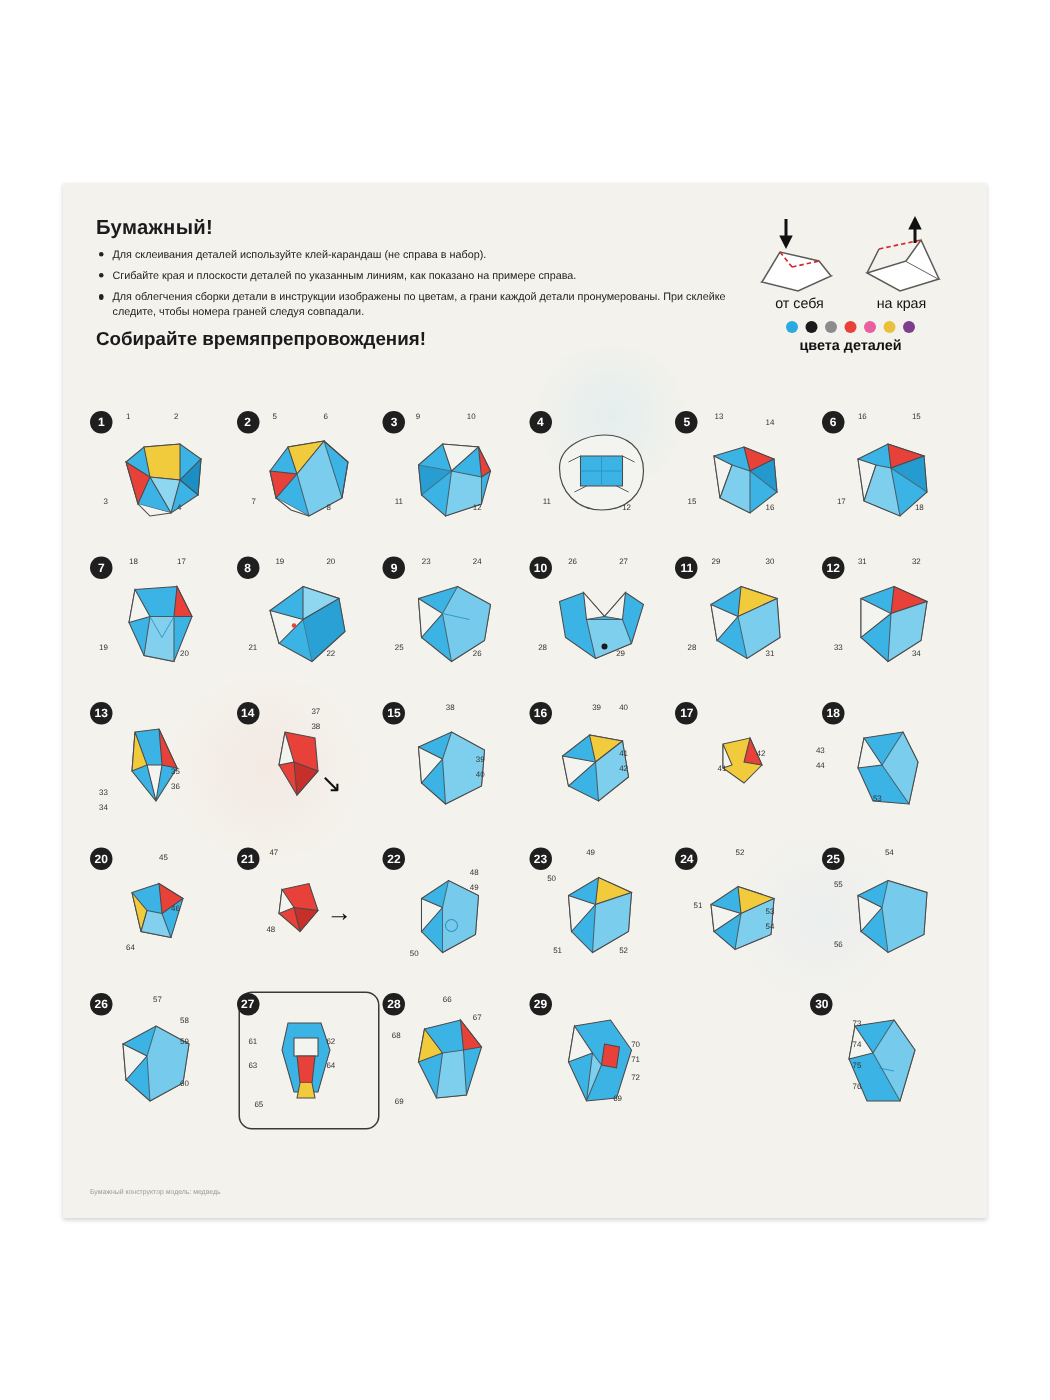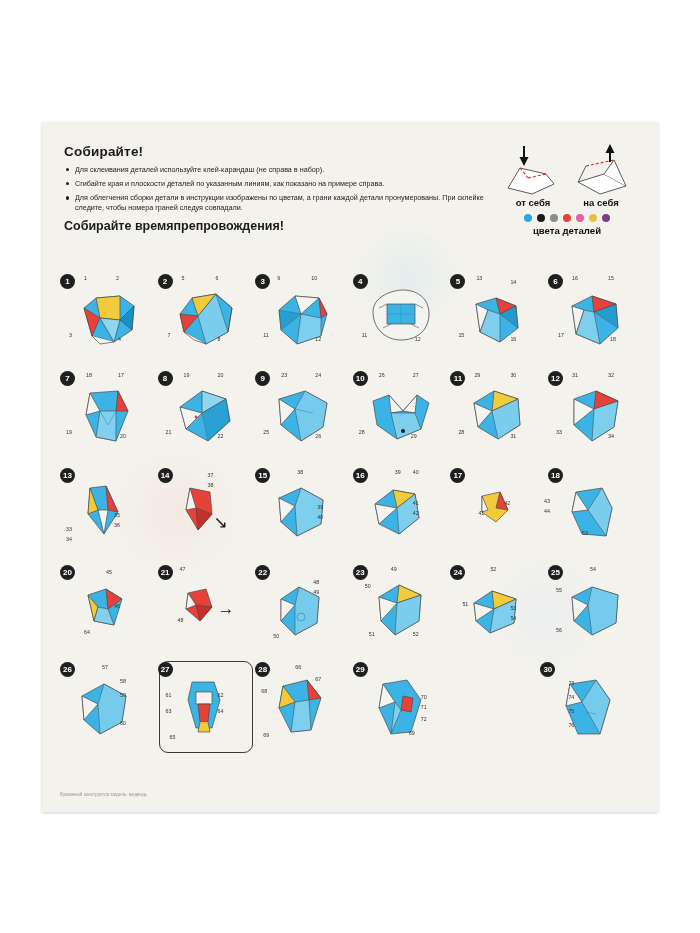--- a/index.html
+++ b/index.html
@@ -37,21 +37,21 @@
   .hdr h2{
     font-size:12.5px;font-weight:bold;margin:7px 0 0 0;color:#1b1b1b;
   }
 
   
   .legend{position:absolute;right:18px;top:22px;width:146px;text-align:center;}
   .legend .folds{display:flex;justify-content:center;gap:14px;align-items:flex-end;height:52px;}
   .legend .foldbox{position:relative;width:58px;height:52px;}
   .legend .lbls{display:flex;justify-content:center;gap:10px;margin-top:1px;}
   .legend .lbls span{
-    font-size:9.5px;font-weight:bold;color:#111;width:58px;display:inline-block;
+    font-size:9.5px;font-weight:normal;color:#111;width:58px;display:inline-block;
   }
   .legend .dots{display:flex;justify-content:center;gap:5px;margin-top:6px;}
   .legend .dots i{width:8px;height:8px;border-radius:50%;display:inline-block;}
   .legend .papers{font-size:9.6px;font-weight:bold;margin-top:3px;color:#111;}
 
   
   .grid{position:absolute;left:16px;top:148px;width:586px;}
   .row{display:flex;height:96px;margin-bottom:1px;}
   .cell{position:relative;width:97.6px;height:96px;}
   .badge{
@@ -79,21 +79,21 @@
 <body>
 
 <div class="page">
   <div class="sheet-inner">
 
     <div class="ghost" style="left:300px;top:110px;width:130px;height:90px;background:radial-gradient(circle,#bfe3f2 0%,rgba(255,255,255,0) 70%);"></div>
     <div class="ghost" style="left:60px;top:330px;width:150px;height:120px;background:radial-gradient(circle,#f1d5cf 0%,rgba(255,255,255,0) 70%);"></div>
     <div class="ghost" style="left:430px;top:430px;width:150px;height:120px;background:radial-gradient(circle,#d8e7f5 0%,rgba(255,255,255,0) 70%);"></div>
 
     <div class="hdr">
-      <h1>Собирайте!</h1>
+      <h1>Бумажный!</h1>
       <ul>
         <li>Для склеивания деталей используйте клей-карандаш (не справа в набор).</li>
         <li>Сгибайте края и плоскости деталей по указанным линиям, как показано на примере справа.</li>
         <li>Для облегчения сборки детали в инструкции изображены по цветам, а грани каждой детали пронумерованы. При склейке следите, чтобы номера граней следуя совпадали.</li>
       </ul>
       <h2>Собирайте времяпрепровождения!</h2>
     </div>
 
     <div class="legend">
       <div class="folds">
@@ -113,21 +113,21 @@
             <path d="M30 30 L40 16 L52 42" fill="#ffffff" stroke="#5a5a5a" stroke-width="1"></path>
             <path d="M12 22 L40 16" stroke="#d8262a" stroke-width="1.1" stroke-dasharray="3,2"></path>
             <path d="M4 38 L12 22" fill="#ffffff" stroke="#5a5a5a" stroke-width="1"></path>
             <path d="M36 18 L36 2" stroke="#111" stroke-width="2"></path>
             <path d="M36 0 L31.5 9 L40.5 9 Z" fill="#111"></path>
           </svg>
         </div>
       </div>
       <div class="lbls">
         <span>от себя</span>
-        <span>на себя</span>
+        <span>на края</span>
       </div>
       <div class="dots">
         <i style="background:#29abe2"></i>
         <i style="background:#1a1a1a"></i>
         <i style="background:#8c8c8c"></i>
         <i style="background:#e8413a"></i>
         <i style="background:#e95fa0"></i>
         <i style="background:#e8c03a"></i>
         <i style="background:#7d3f8c"></i>
       </div>

